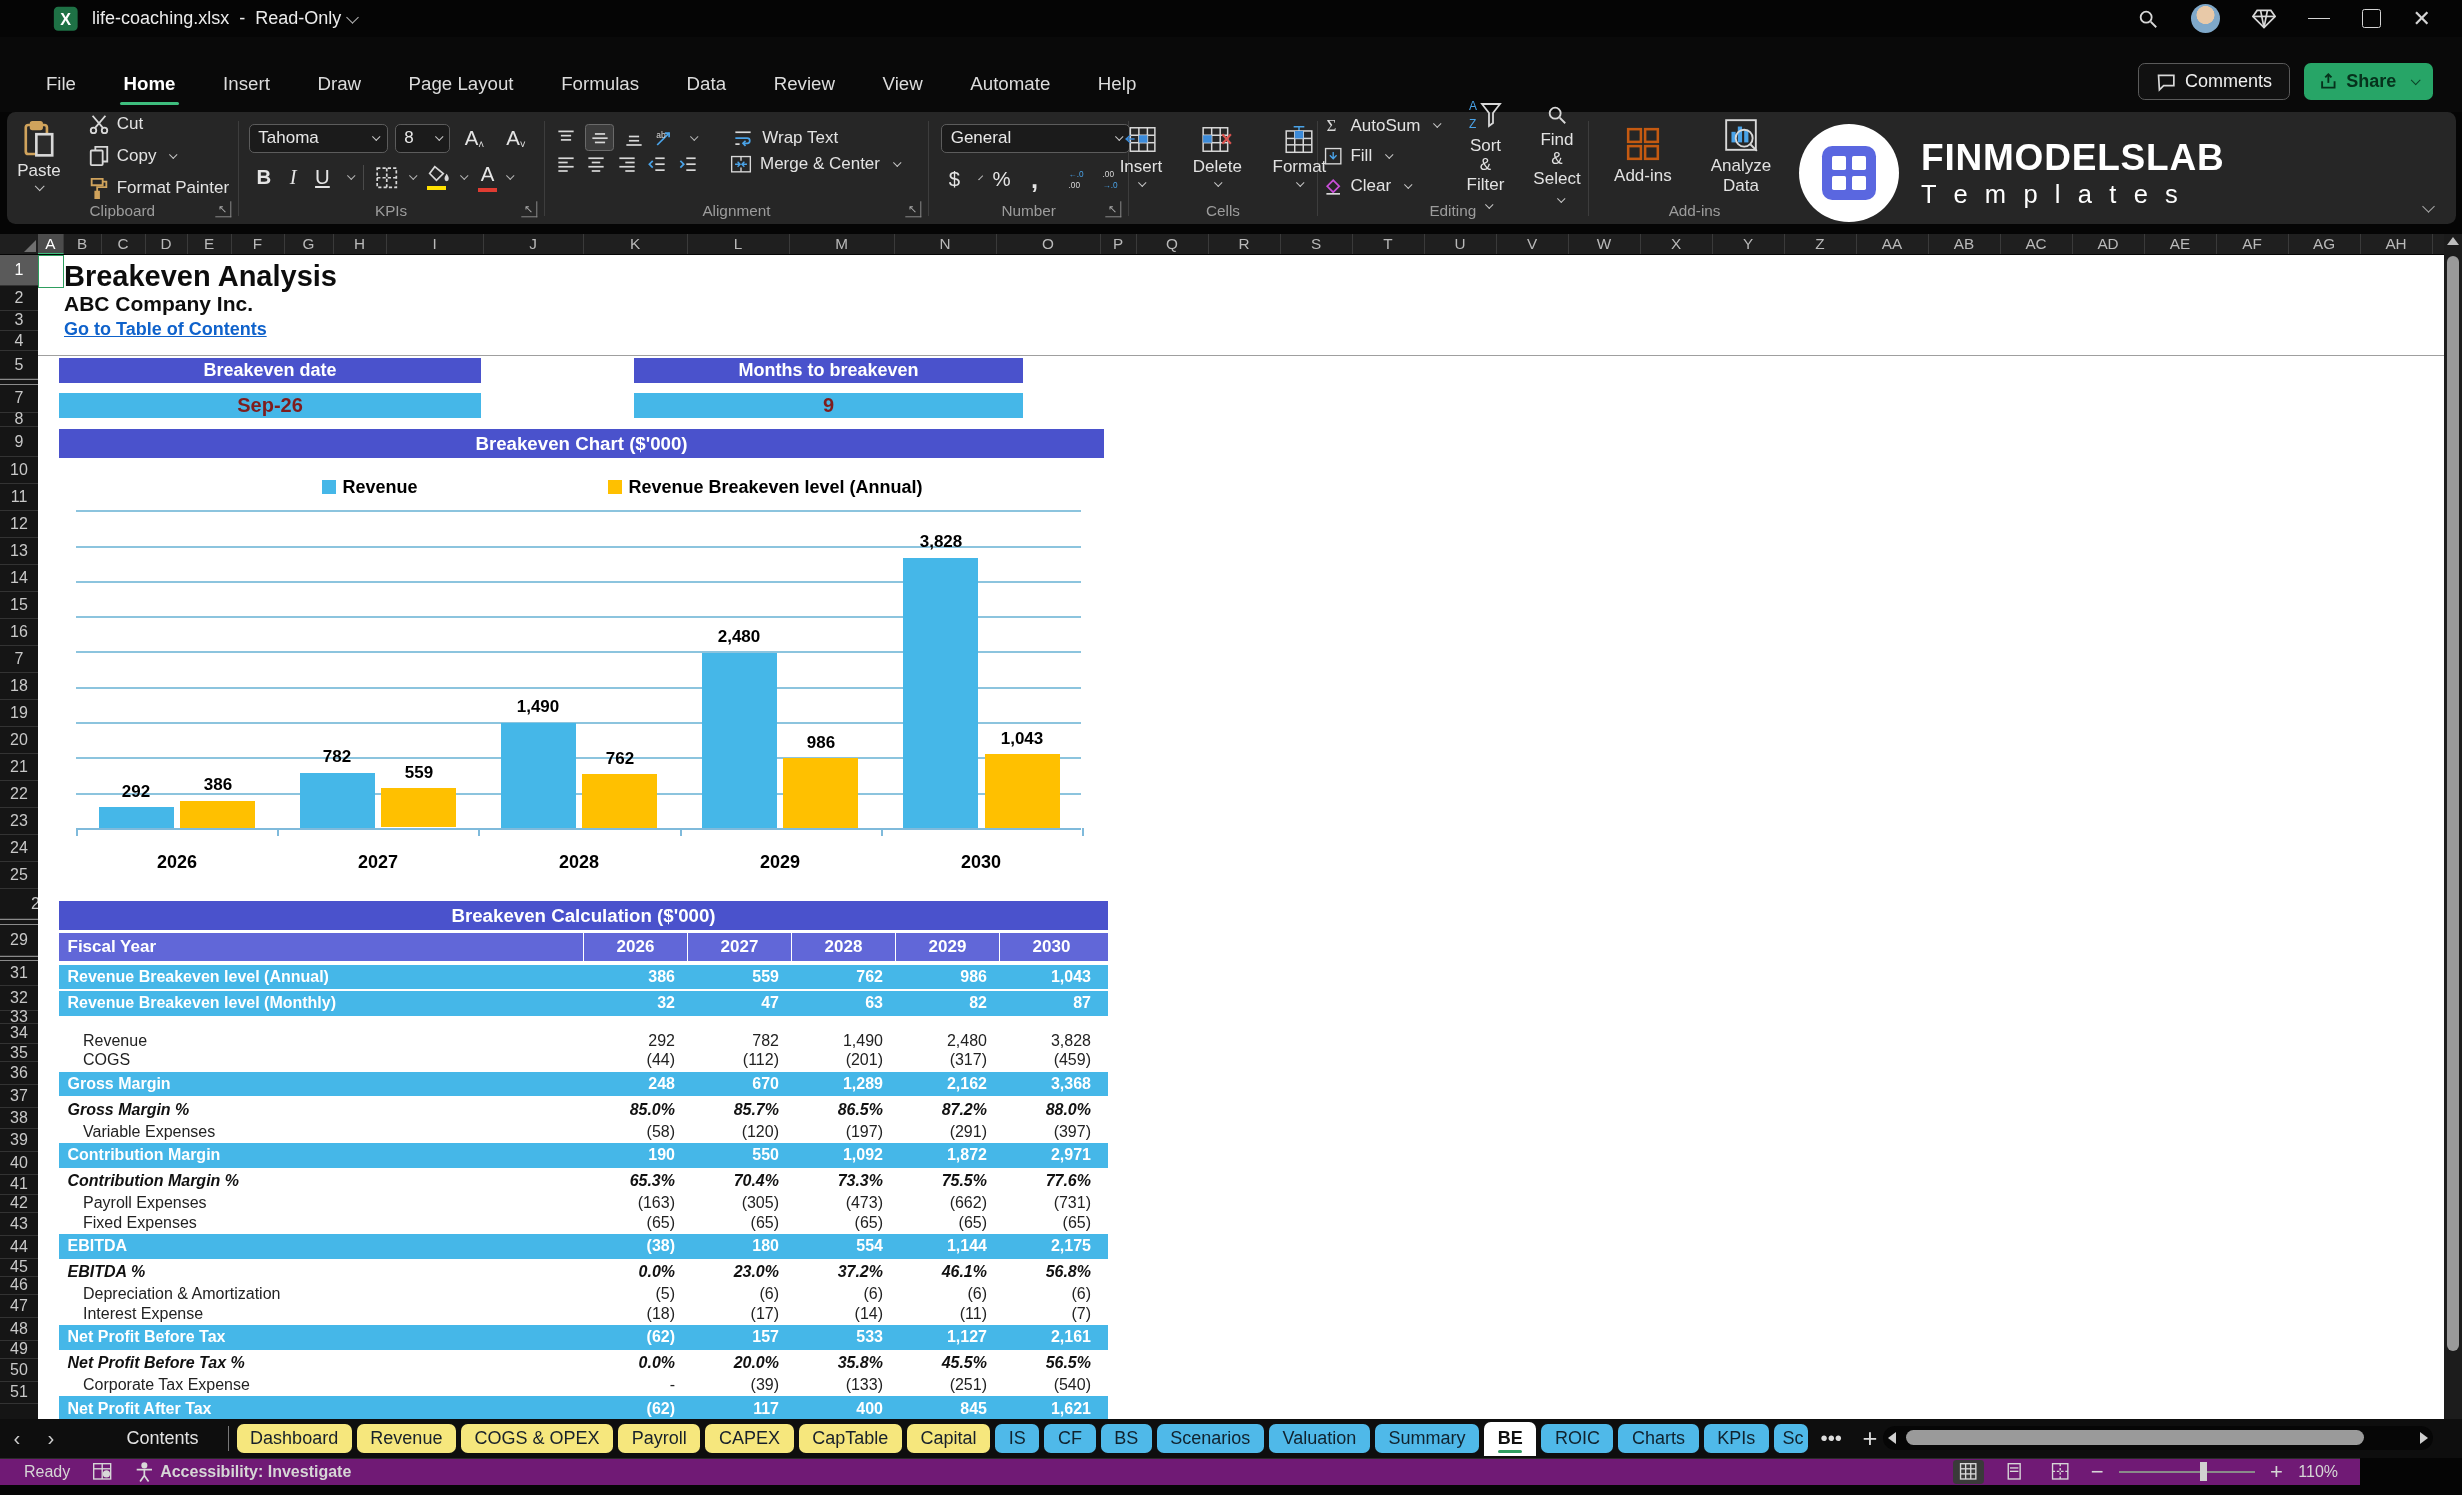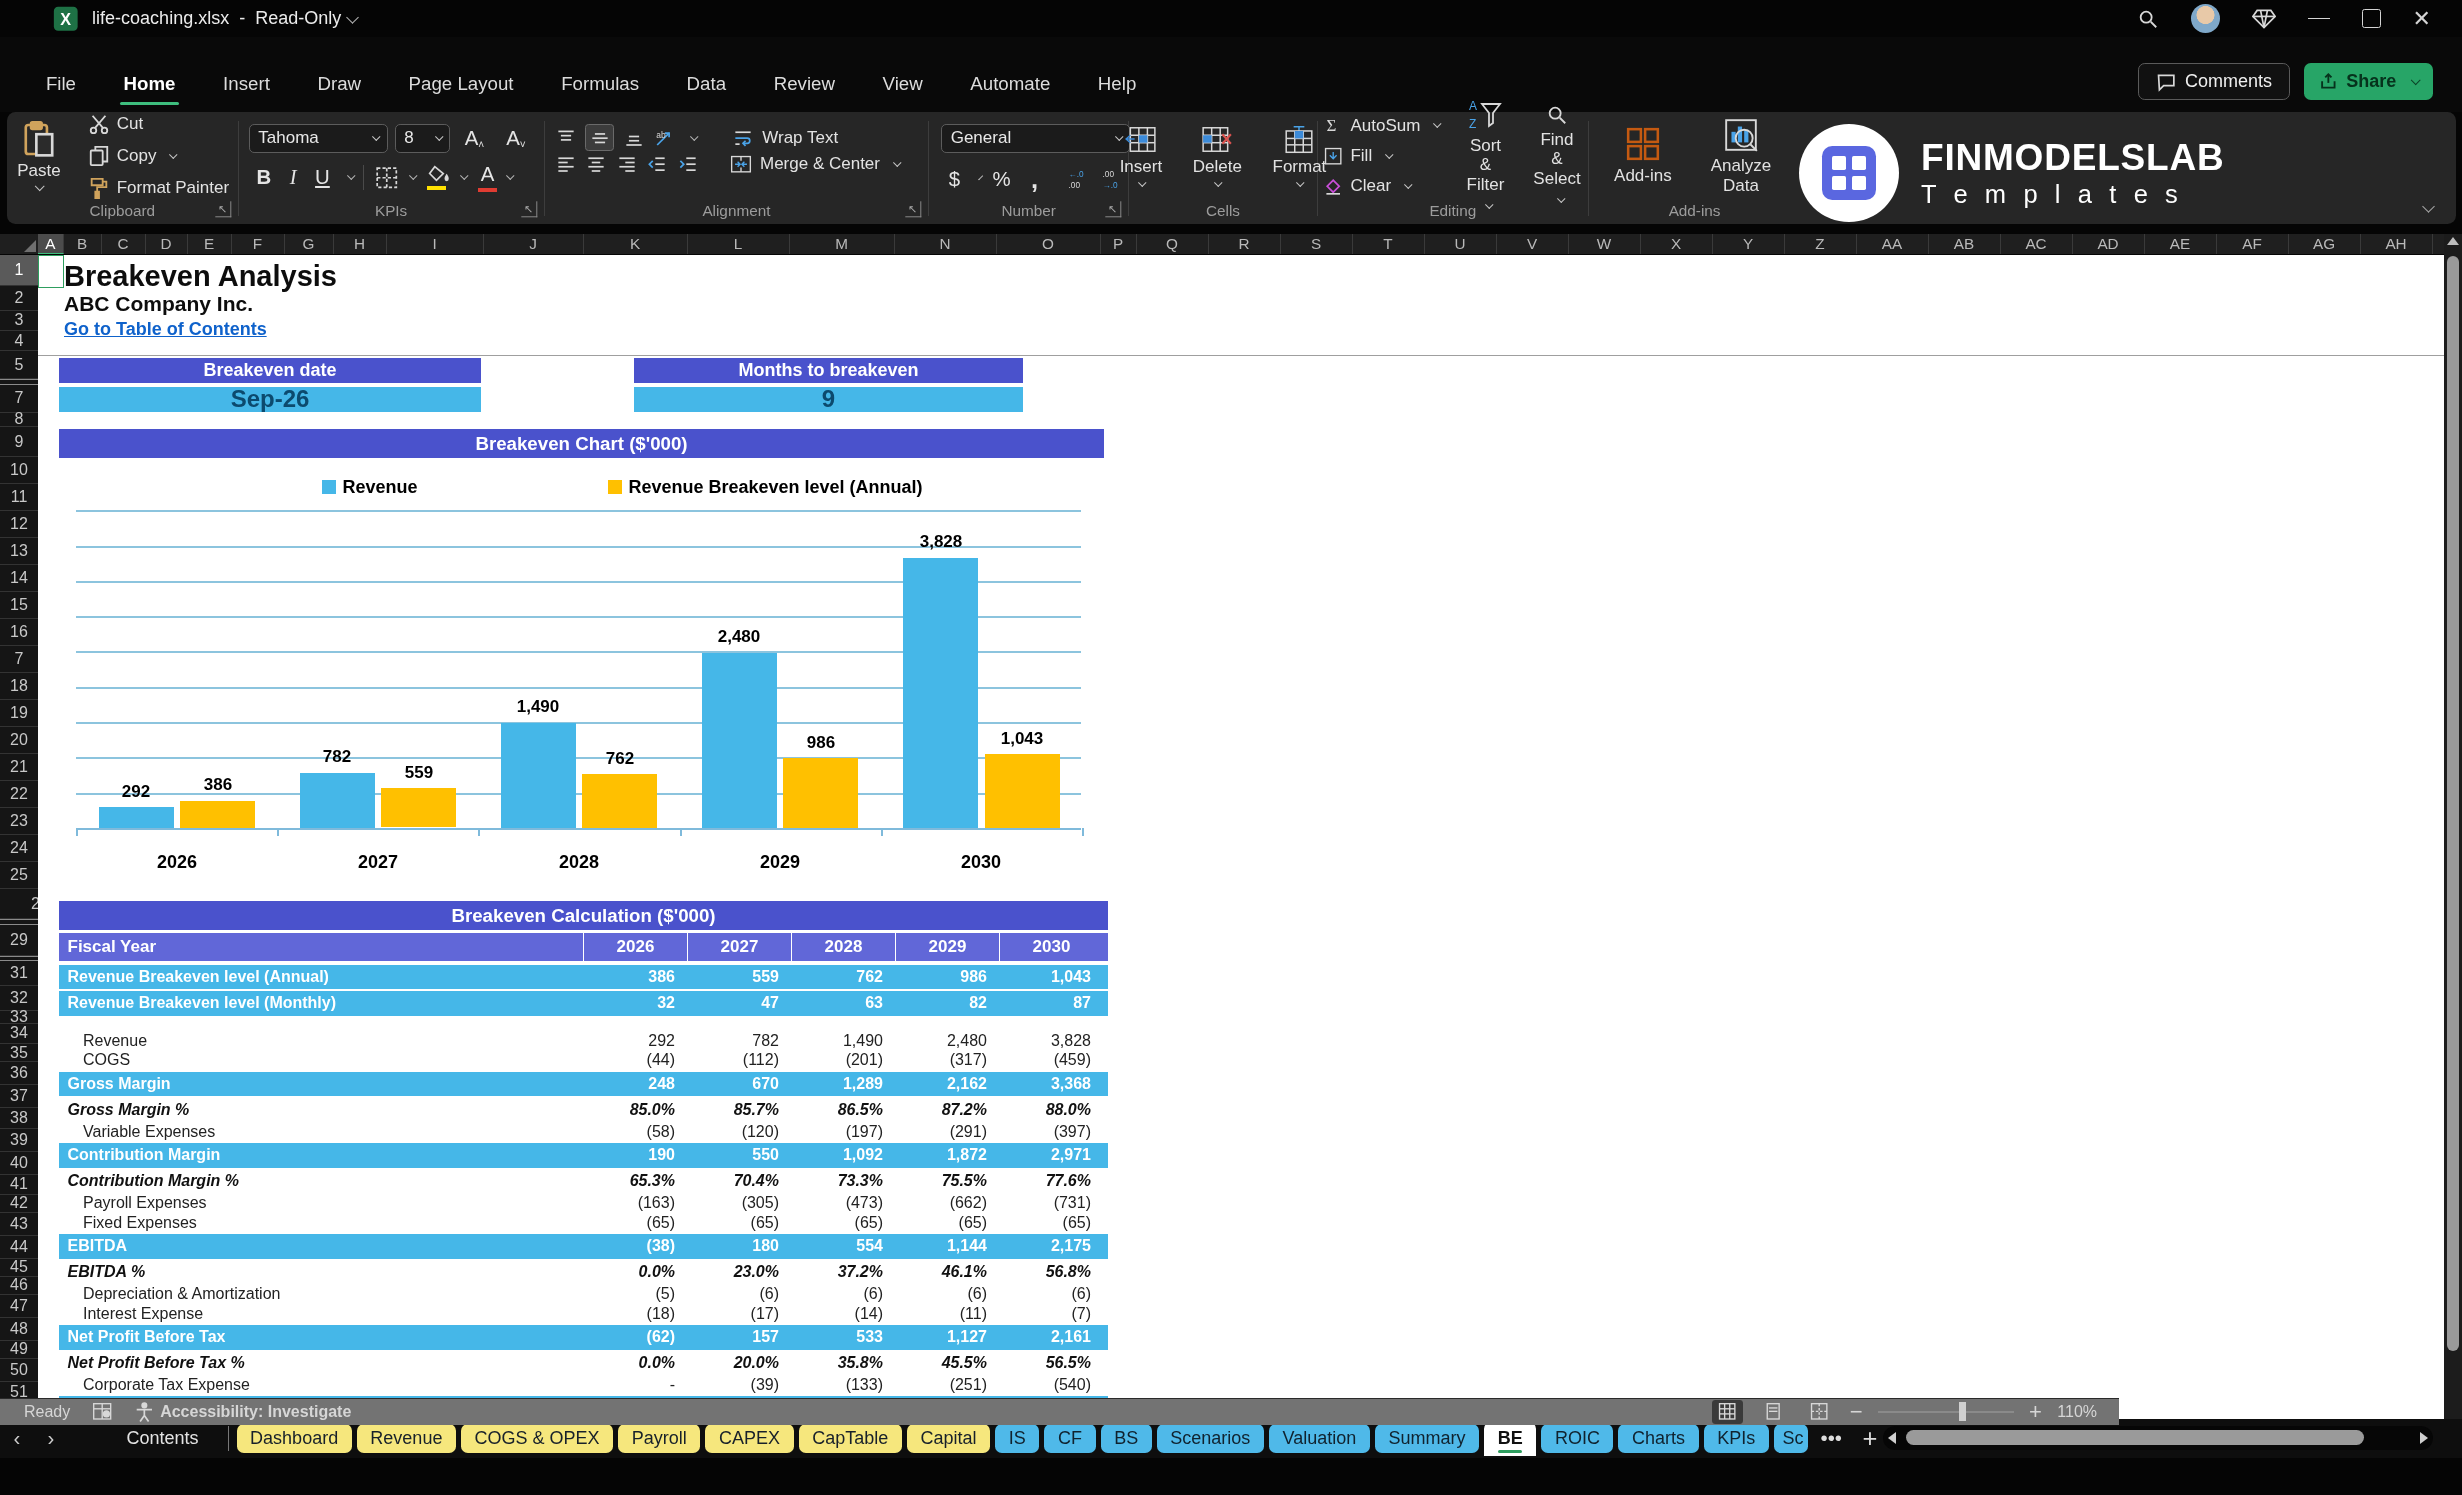--- a/index.html
+++ b/index.html
@@ -59,21 +59,21 @@
   #vscroll{left:2444px;top:234px;width:18.7px;height:1185px;background:#1c1c1c;}
   #vscroll .up{position:absolute;top:3.4px;left:3.4px;width:0;height:0;border-left:6px solid transparent;border-right:6px solid transparent;border-bottom:8.5px solid #bdbdbd;}
   #vscroll .thumb{position:absolute;left:3.4px;top:22px;width:12px;height:1095px;background:#9a9a9a;border-radius:6px;}
   
   #a1sel{left:38px;top:255px;width:26px;height:33px;border:1.7px solid #2E9E5F;box-sizing:border-box;}
   #doc-title{left:64px;top:260px;font-size:29px;font-weight:bold;color:#0d0d0d;}
   #doc-company{left:64px;top:292px;font-size:21px;font-weight:bold;color:#0d0d0d;}
   #doc-link{left:64px;top:319px;font-size:18px;font-weight:bold;color:#0F62CB;text-decoration:underline;}
   #row4line{left:38px;top:355px;width:2406px;height:0.8px;background:#9f9f9f;}
   .cardlabel{height:24.6px;background:#4A52CC;color:#fff;font-weight:bold;font-size:18px;display:flex;align-items:center;justify-content:center;}
-  .cardvalue{height:24.6px;background:#45B7E8;color:#0c4a6e;font-weight:bold;font-size:24px;display:flex;align-items:center;justify-content:center;}
+  .cardvalue{height:24.6px;background:#45B7E8;color:#7f1d1d;font-weight:bold;font-size:20px;display:flex;align-items:center;justify-content:center;margin-top:6px;}
   .banner{background:#4A52CC;color:#fff;font-weight:bold;font-size:18.7px;display:flex;align-items:center;justify-content:center;}
   
   #chart{left:72px;top:468px;width:1018px;height:428px;}
   .grid{position:absolute;left:4.2px;width:1005px;height:1.7px;background:#8CC4DE;}
   .axis{position:absolute;left:4.2px;width:1005px;height:1.7px;background:#7FBADB;}
   .tick{position:absolute;width:1.7px;height:7.6px;background:#7FBADB;}
   .bar{position:absolute;}
   .dlabel{position:absolute;width:102px;text-align:center;font-size:17px;font-weight:bold;color:#000;}
   .cat{position:absolute;width:136px;text-align:center;font-size:18px;font-weight:bold;color:#000;}
   .lgitem{position:absolute;top:8.5px;display:flex;align-items:center;gap:6.8px;font-size:18px;font-weight:bold;color:#000;}
@@ -101,21 +101,21 @@
   .stab.blue{background:#4FB9E9;color:#10222e;}
   .stab.active{background:#ffffff;color:#111;font-weight:bold;height:34px;border-radius:6.8px 6.8px 0 0;position:relative;}
   .stab.active::after{content:"";position:absolute;left:50%;transform:translateX(-50%);bottom:2.5px;width:24px;height:3.4px;background:#2E9E5F;border-radius:1.7px;}
   .stab.trunc{width:25.5px;padding:0 0 0 8.5px;overflow:hidden;}
   .tsep{width:0.8px;height:25.5px;background:#777;margin:0 5.1px;flex:none;}
   .tabctl{color:#dcdcdc;font-size:20.4px;padding:0 10.2px;flex:none;}
   #hscroll{position:absolute;right:29px;top:6.8px;width:550px;height:24px;background:#060606;border-radius:12px;display:flex;align-items:center;padding:0 5.1px;box-sizing:border-box;}
   #hscroll .thumb{height:15.3px;width:458px;background:#9a9a9a;border-radius:7.6px;margin-left:10.2px;}
   .harr{width:0;height:0;border-top:6.8px solid transparent;border-bottom:6.8px solid transparent;}
   
-  #statusbar{left:0;top:1398px;width:2119px;height:25.5px;background:#737373;border-top:0.8px solid #2a2a2a;display:flex;align-items:center;font-size:16px;color:#d6d6d6;}
+  #statusbar{left:0;top:1458px;width:2360px;height:25.5px;background:#701a75;border-top:0.8px solid #2a2a2a;display:flex;align-items:center;font-size:16px;color:#d6d6d6;}
   #statusbar .left{display:flex;align-items:center;gap:22px;margin-left:24px;}
   #statusbar .right{position:absolute;right:22px;display:flex;align-items:center;gap:15.3px;}
   #zoomtrack{width:136px;height:1.7px;background:#8a8a8a;position:relative;}
   #zoomthumb{position:absolute;left:81px;top:-8.5px;width:6.8px;height:18.7px;background:#d0d0d0;}
   .viewic{padding:2.5px 5.1px;border-radius:3.4px;}
   .viewic.on{background:#3a3a3a;}
 </style>
 </head>
 <body>
 

